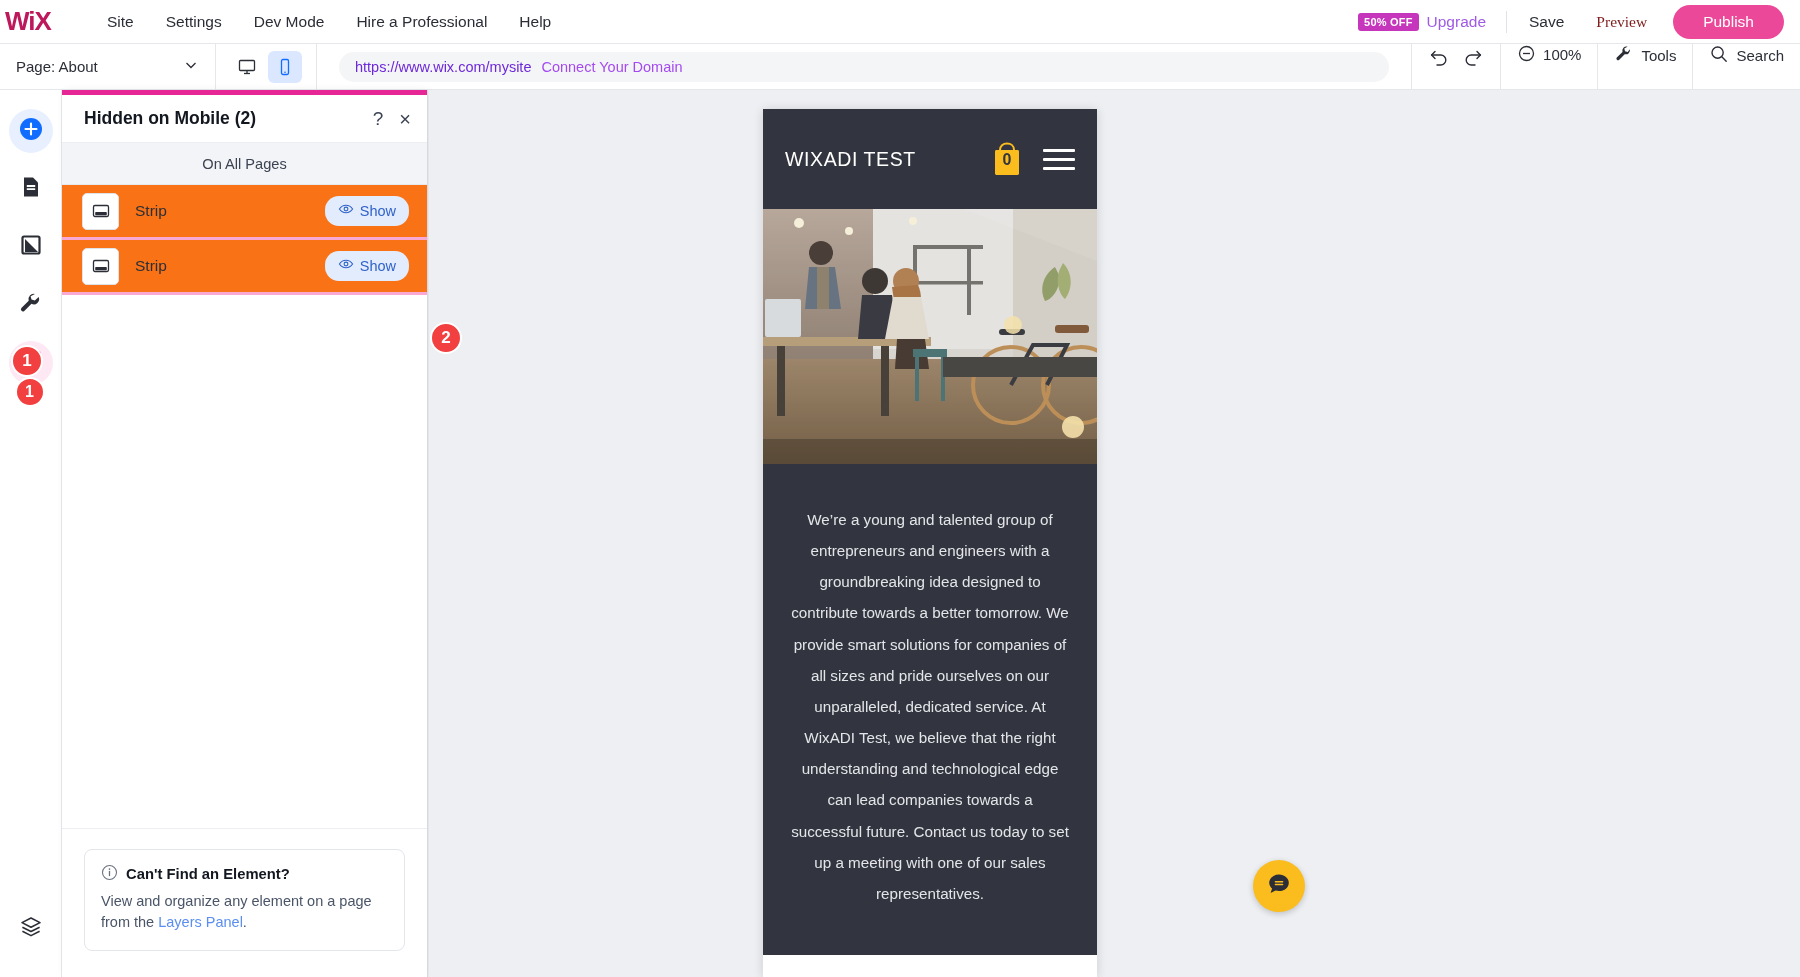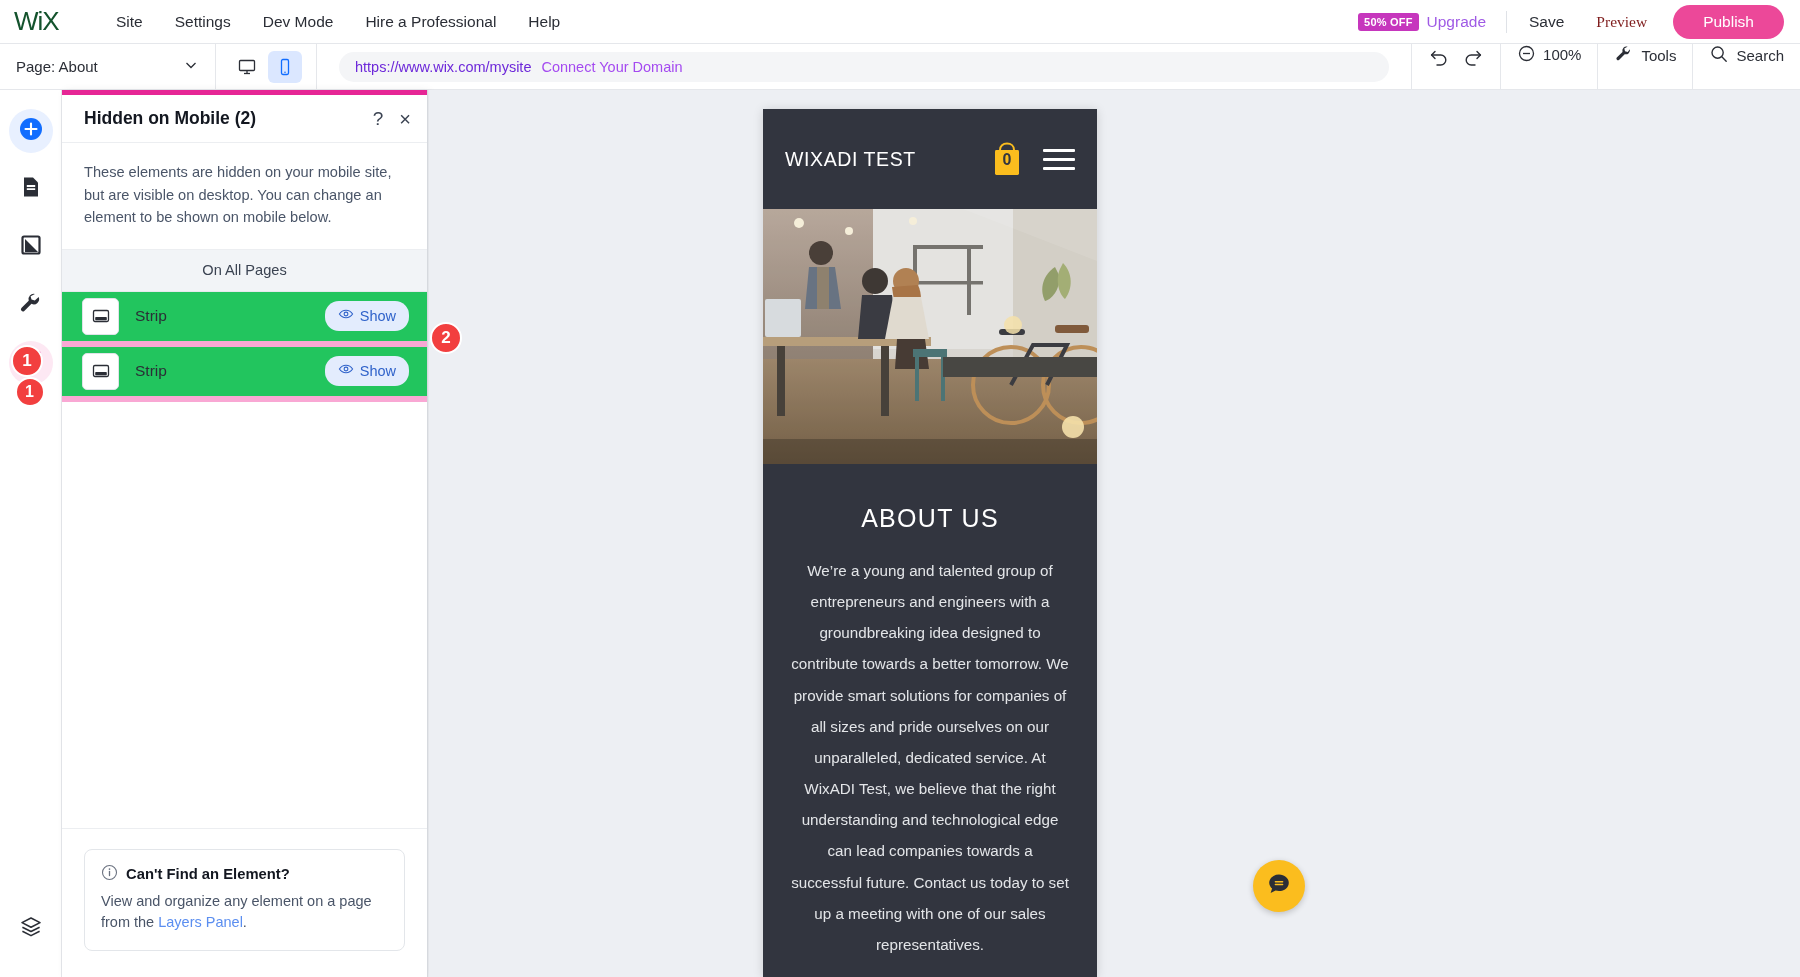--- a/index.html
+++ b/index.html
@@ -13,23 +13,23 @@
 
   
   .topbar {
     position: absolute; top: 0; left: 0;
     width: 1800px; height: 44px;
     background: #ffffff;
     border-bottom: 1px solid #e5e7eb;
     display: flex; align-items: center;
   }
   .wix-logo {
-    margin-left: 14px; width: 58px;
-    font-size: 26px; font-weight: 400; letter-spacing: -1px;
-    color: #14532d; font-family: "Liberation Sans", sans-serif;
+    margin-left: 5px; width: 58px;
+    font-size: 26px; font-weight: 700; letter-spacing: -1px;
+    color: #be185d; font-family: "Liberation Sans", sans-serif;
   }
   .topnav { display: flex; align-items: center; margin-left: 28px; gap: 0; }
   .topnav-item {
     font-size: 15.5px; color: #2b2e36; padding: 6px 16px;
     cursor: pointer; white-space: nowrap;
   }
   .topbar-right {
     margin-left: auto; display: flex; align-items: center; gap: 0; padding-right: 16px;
   }
   .badge-off {
@@ -137,22 +137,22 @@
     border-bottom: 1px solid #eceef1;
   }
   .section-head {
     height: 42px; background: #f2f4f7;
     display: flex; align-items: center; justify-content: center;
     font-size: 14.6px; color: #3b4352;
     border-bottom: 1px solid #e6e9ed;
   }
   .list-row {
     height: 55px; display: flex; align-items: center;
-    padding: 0 18px 0 20px; border-bottom: 6px solid #f9a8d4;
-    background: #22c55e;
+    padding: 0 18px 0 20px; border-bottom: 3px solid #f9a8d4;
+    background: #f97316;
   }
   .thumb {
     width: 37px; height: 37px; border: 1px solid #dfe3e8; border-radius: 5px;
     display: flex; align-items: center; justify-content: center; background: #fff;
   }
   .row-label { font-size: 15.5px; color: #2b2e36; margin-left: 16px; }
   .show-btn {
     margin-left: auto;
     display: flex; align-items: center; gap: 6px;
     background: #e3ecfd; border-radius: 14px;
@@ -386,21 +386,20 @@
 
 <div class="panel">
   <div class="panel-accent"></div>
   <div class="panel-head">
     <div class="panel-title">Hidden on Mobile (2)</div>
     <div class="panel-head-actions">
       <span class="help-q">?</span>
       <span class="close-x">×</span>
     </div>
   </div>
-  <div class="panel-desc">These elements are hidden on your mobile site, but are visible on desktop. You can change an element to be shown on mobile below.</div>
 
   <div class="section-head">On All Pages</div>
   <div class="list-row">
     <span class="thumb">
       <svg width="20" height="20" viewBox="0 0 20 20">
           <rect x="2.5" y="4.5" width="15" height="11" rx="1.4" fill="none" stroke="#2b2e36" stroke-width="1.3"></rect>
           <rect x="4.2" y="11" width="11.6" height="3.2" rx=".8" fill="#2b2e36"></rect>
         </svg>
     </span>
     <span class="row-label">Strip</span>
@@ -544,21 +543,20 @@
         <circle cx="86" cy="22" r="4" fill="#fff6dd"></circle>
         <circle cx="150" cy="12" r="4" fill="#fff6dd"></circle>
 
         <path d="M0 0h334v255H0z" fill="#aeb8bf" opacity=".12"></path>
         <path d="M200 0l134 52v-52z" fill="#ffffff" opacity=".10"></path>
         <path d="M0 230h334v25H0z" fill="#2a241d" opacity=".35"></path>
       </svg>
     </div>
 
     <div class="about">
-      <div class="about-title">ABOUT US</div>
       <div class="about-body">We’re a young and talented group of entrepreneurs and engineers with a groundbreaking idea designed to contribute towards a better tomorrow. We provide smart solutions for companies of all sizes and pride ourselves on our unparalleled, dedicated service. At WixADI Test, we believe that the right understanding and technological edge can lead companies towards a successful future. Contact us today to set up a meeting with one of our sales representatives.</div>
     </div>
 
   </div>
 
   <div class="chat-fab" style="left:824px; top:770px; position:absolute;">
     <span>
       <svg width="26" height="26" viewBox="0 0 26 26">
         <path d="M13 3.5c5.5 0 9.8 3.7 9.8 8.3s-4.3 8.3-9.8 8.3c-1.2 0-2.3-.2-3.4-.5l-5 2.3 1.5-4.3c-1.8-1.5-2.9-3.6-2.9-5.8 0-4.6 4.3-8.3 9.8-8.3z" fill="#2b2e36"></path>
         <path d="M9.4 10.8h7.2M9.4 13.6h7.2" stroke="#fbbd1e" stroke-width="1.5" stroke-linecap="round"></path>

